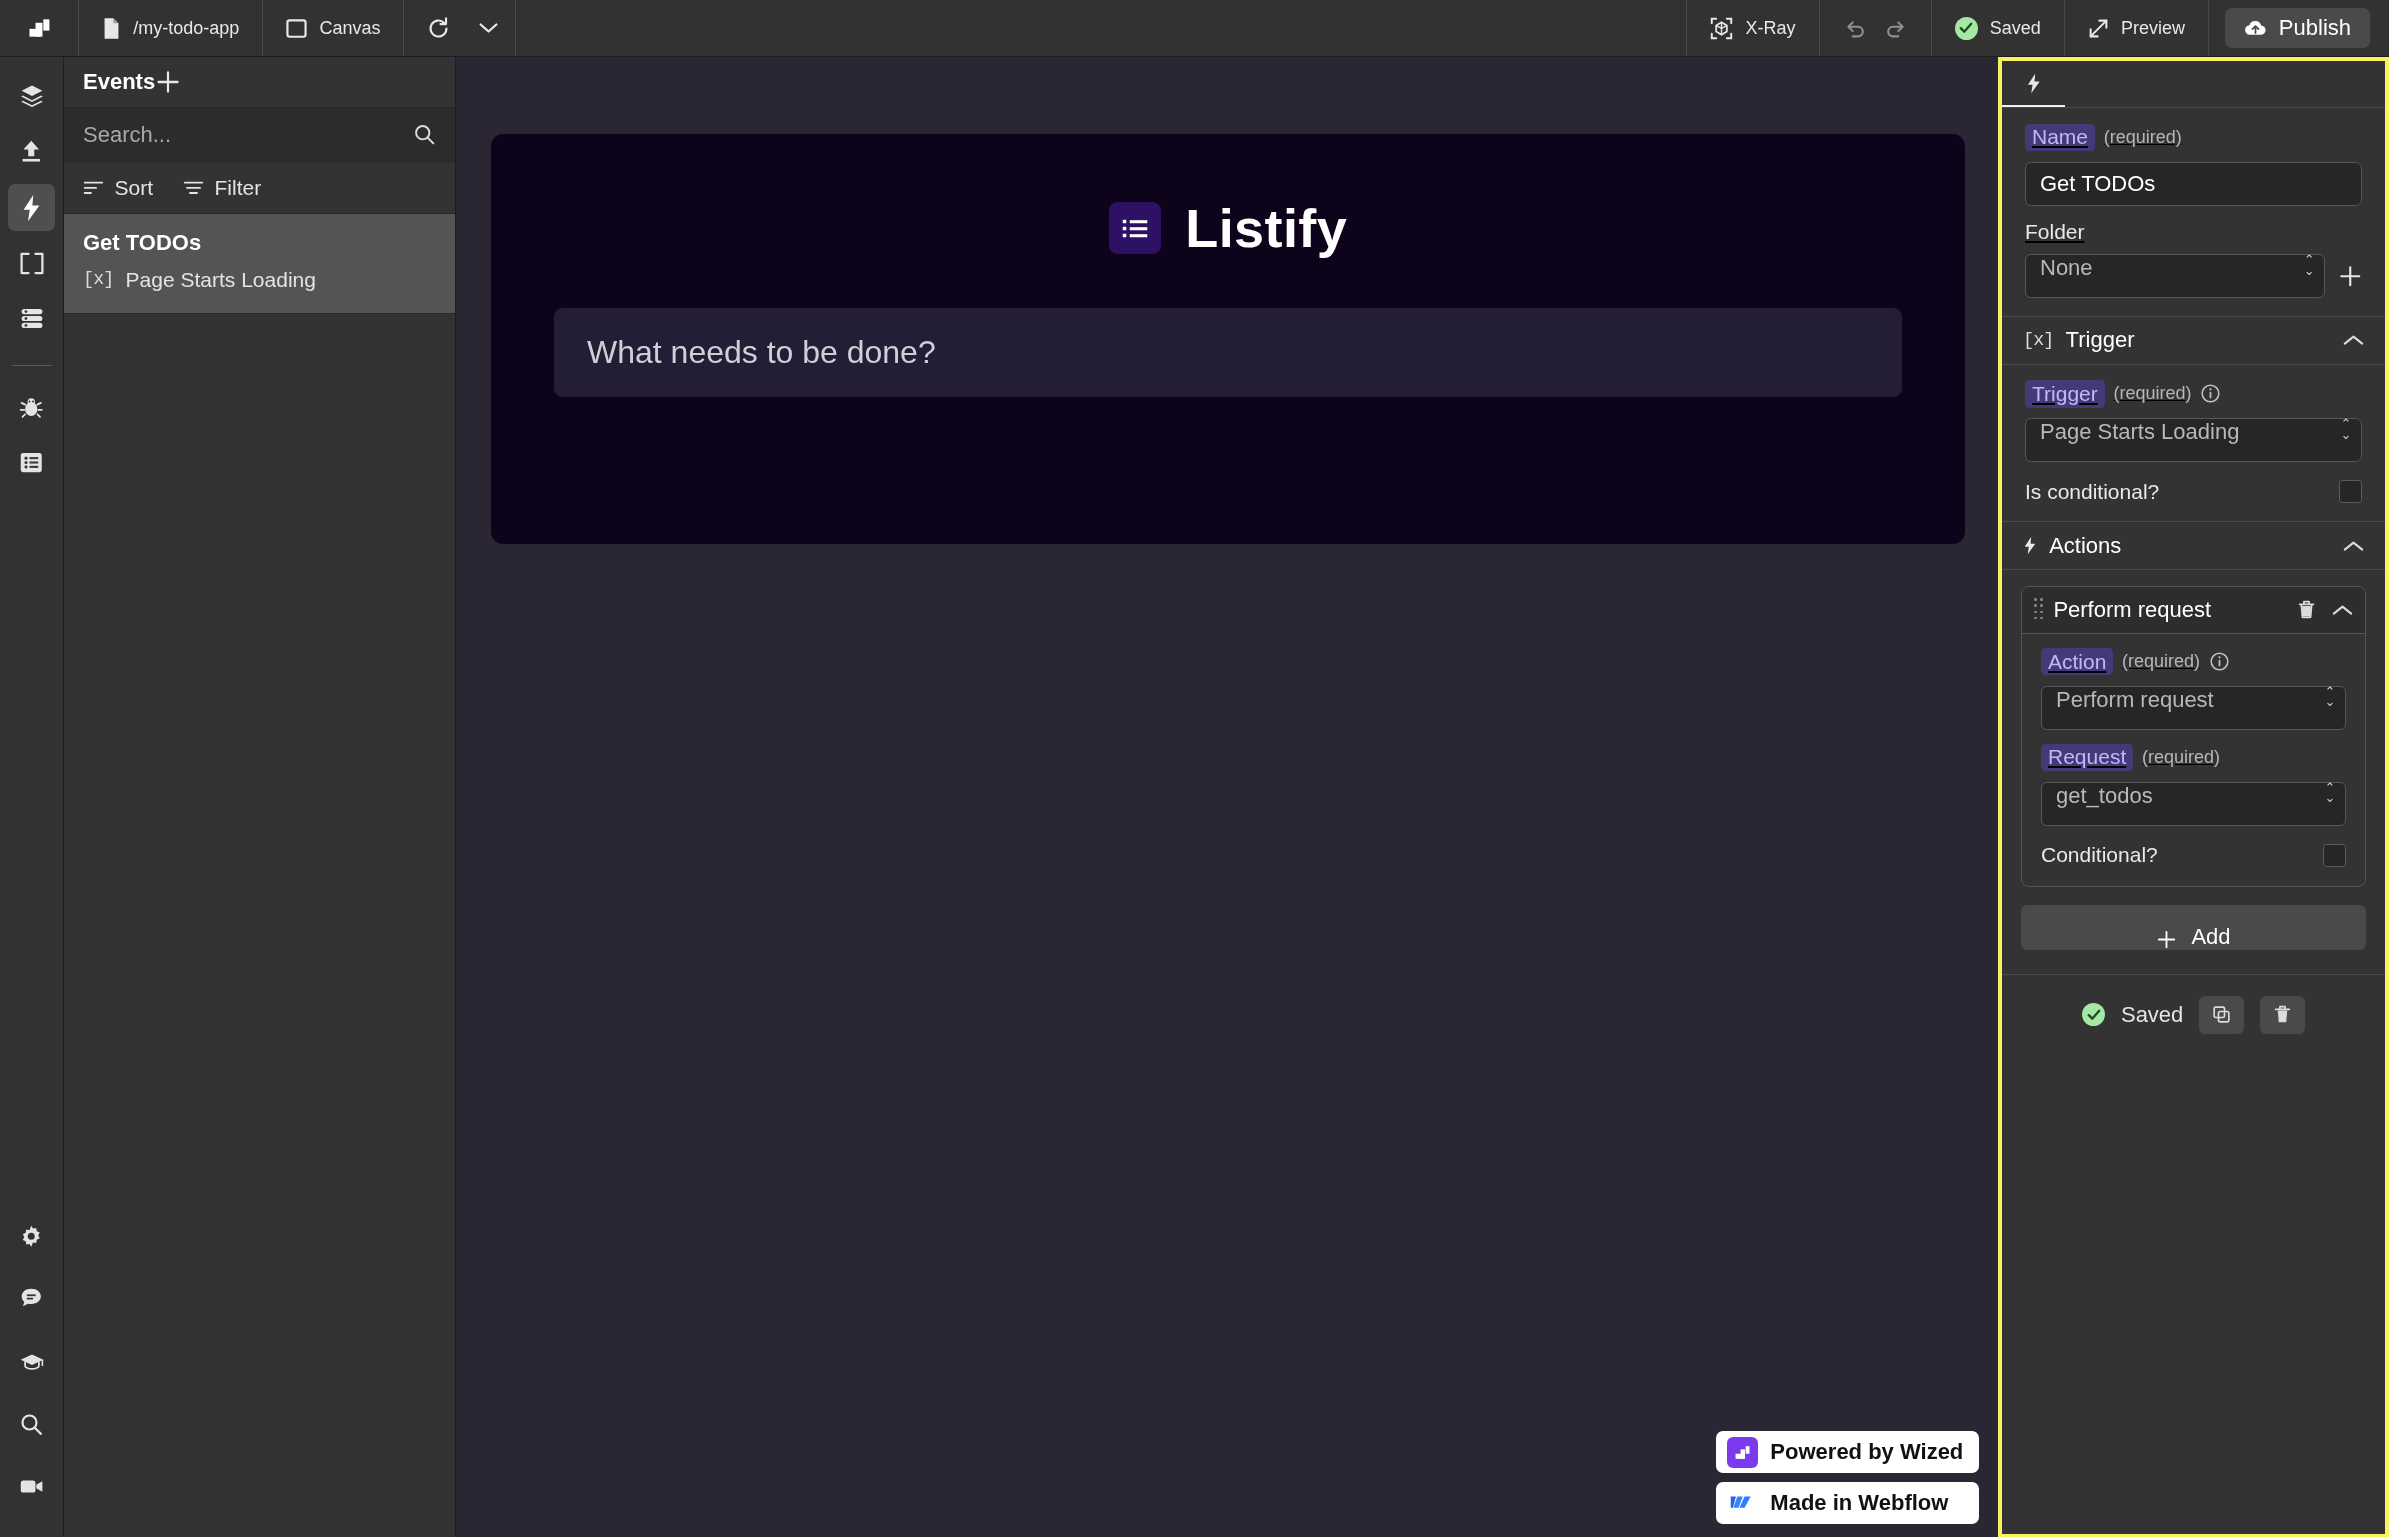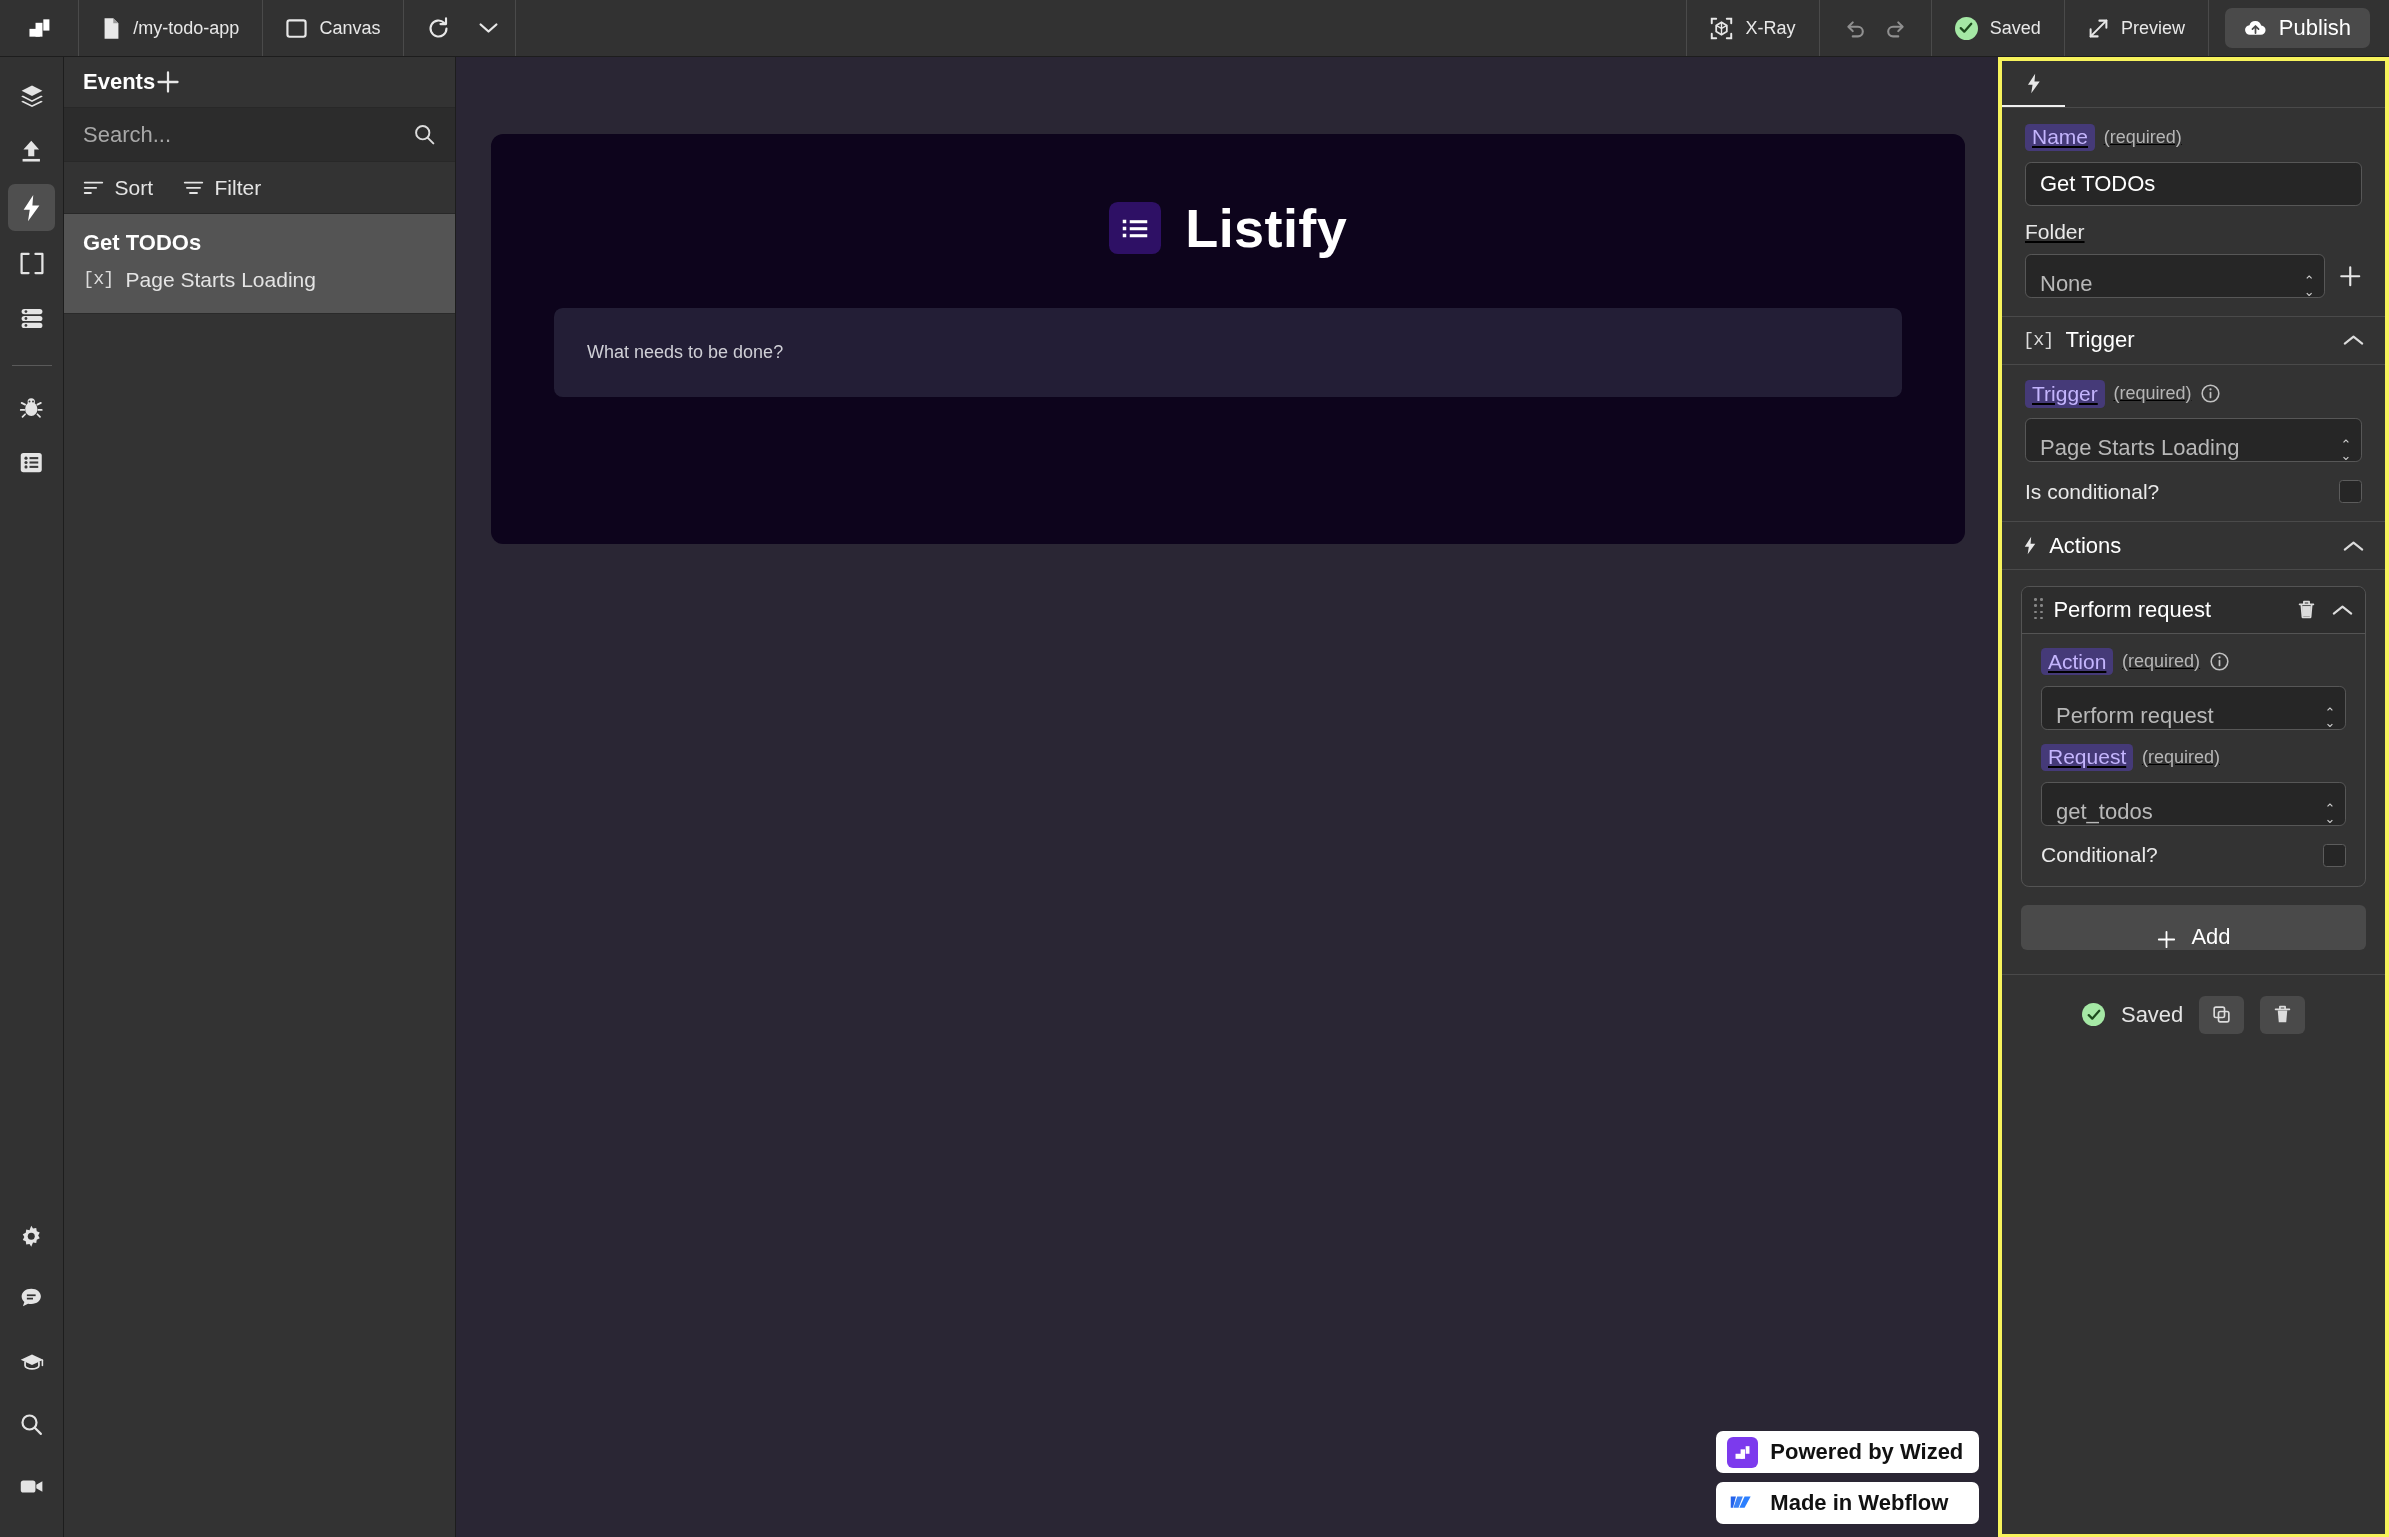--- a/index.html
+++ b/index.html
@@ -103,21 +103,21 @@
   }
   .brand { display: flex; align-items: center; justify-content: center; gap: 24.5px; margin-top: 63px; }
   .brand-logo {
     width: 52px; height: 52px; border-radius: 8.7px; background: #2e1065;
     display: flex; align-items: center; justify-content: center;
   }
   .brand-name { color: #fff; font-size: 54px; font-weight: bold; letter-spacing: 0.4px; }
   .todo-input {
     margin: 49px 63px 0; height: 89px; background: #231e36;
     border-radius: 8.7px; display: flex; align-items: center; padding: 0 33px;
-    color: #cfcfd6; font-size: 18px;
+    color: #cfcfd6; font-size: 32px;
   }
   .badges { position: absolute; right: 19px; bottom: 14px; display: flex; flex-direction: column; gap: 8.7px; }
   .badge {
     background: #fff; border-radius: 7px; height: 42px; display: flex; align-items: center;
     gap: 12.2px; padding: 0 15.7px 0 10.5px; color: #111; font-size: 22px; font-weight: bold;
   }
   .badge-ico { width: 31.5px; height: 31.5px; border-radius: 6.1px; display:flex; align-items:center; justify-content:center; }
   .wz { background: #7c3aed; }
 
   
@@ -142,21 +142,21 @@
   .req { color: #b6b6b6; font-size: 18px; }
   .plain-lbl { color: #e9e9e9; font-size: 21px; }
   .txt-input {
     width: 100%; height: 44px; background: #262626; border: 0.9px solid #575757;
     border-radius: 6.1px; color: #fff; font-size: 22px; padding: 0 14px;
     font-family: inherit; outline: none;
   }
   .sel {
     position: relative; width: 100%; height: 44px; background: #262626;
     border: 0.9px solid #575757; border-radius: 6.1px; color: #b8b8b8;
-    font-size: 22px; display: flex; align-items: flex-end; padding: 0 33px 0 14px;
+    font-size: 22px; display: flex; align-items: flex-start; padding: 0 33px 0 14px;
   }
   .sel::after {
     content: "\2303\A\2304"; white-space: pre; position: absolute; right: 9.6px;
     font-size: 13px; line-height: 10.5px; color: #cfcfcf; text-align: center;
   }
   .row-gap { margin-top: 14px; }
   .folder-row { display: flex; align-items: center; gap: 12.2px; }
   .folder-row .sel { flex: 1; }
   .small-plus { color: #e8e8e8; font-size: 30px; line-height: 1; }
 

